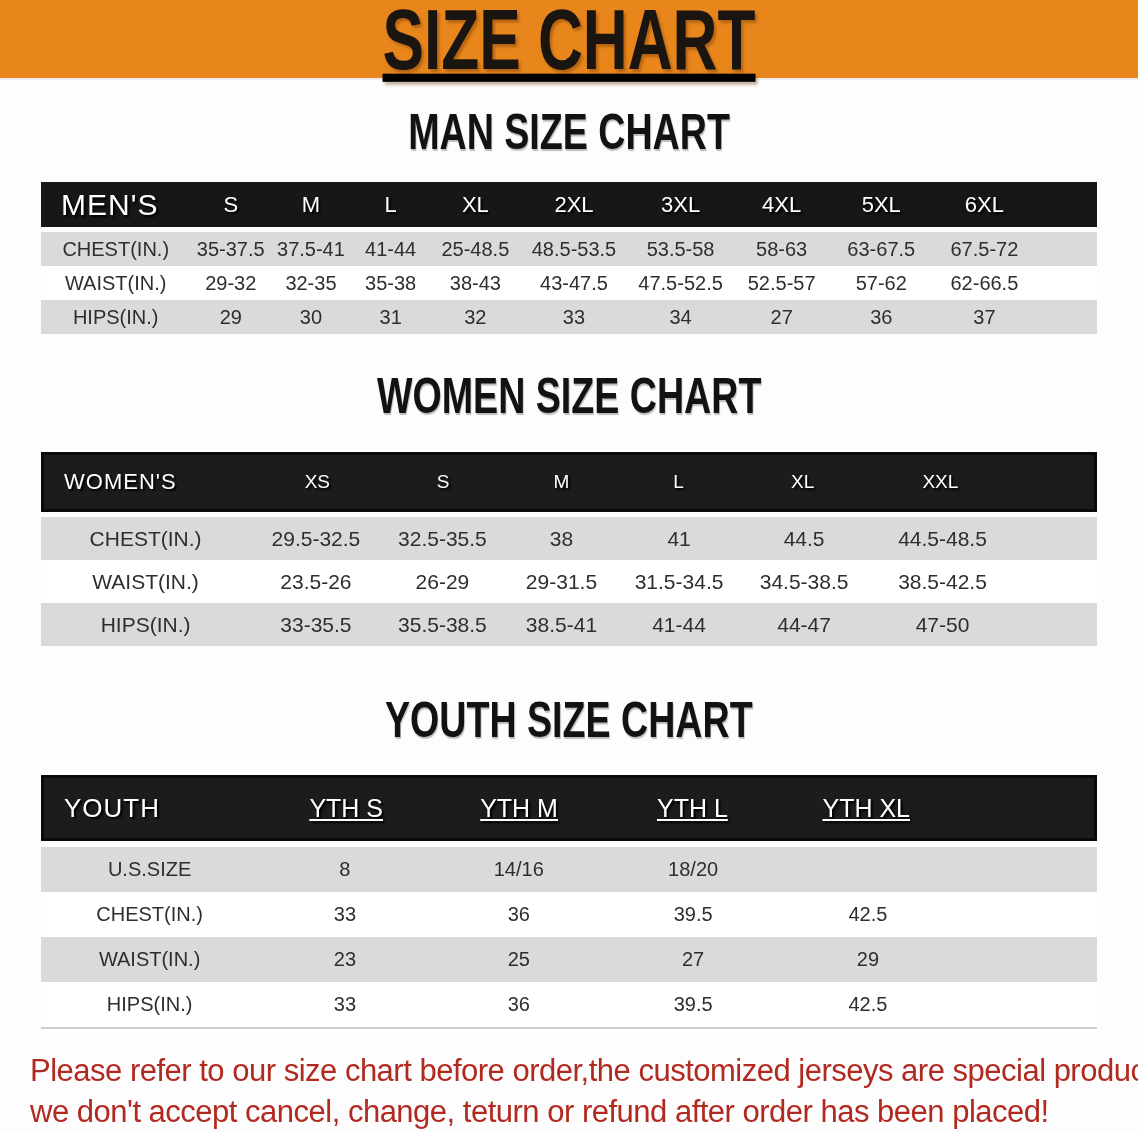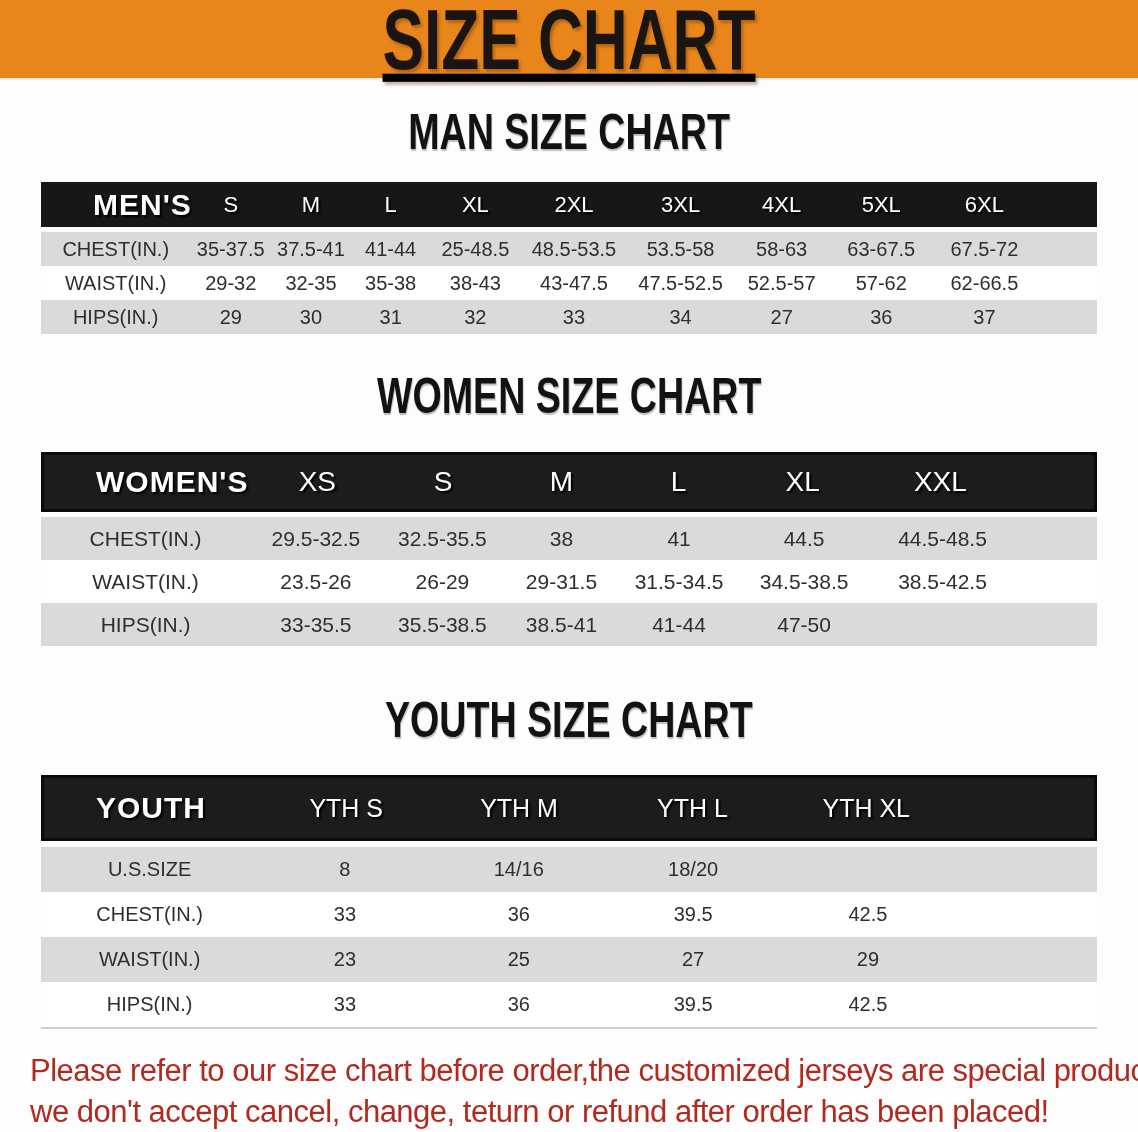--- a/index.html
+++ b/index.html
@@ -63,35 +63,34 @@
     align-items: center;
     justify-content: center;
     color: #2e2e2e;
     white-space: nowrap;
   }
 
   .thead { background: #171717; color: #fff; }
   .thead .cell { color: #fff; text-shadow: 2px 2px 2px #000; }
   .thead .label-cell {
     justify-content: flex-start;
-    padding-left: 26px;
-    font-weight: bold;
+    padding-left: 20px;
+    font-weight: normal;
     letter-spacing: 1px;
-    margin-left: 26px;
   }
   .men-table .thead   { height: 45px; margin-bottom: 5px; }
   .women-table .thead { height: 60px; margin-bottom: 5px; background: #1c1c1c; border: 3px solid #0a0a0a; }
   .youth-table .thead { height: 66px; margin-bottom: 6px; background: #1c1c1c; border: 3px solid #0a0a0a; }
 
   .men-table .thead .label-cell   { font-size: 30px; }
   .men-table .thead .size-cell    { font-size: 22px; }
-  .women-table .thead .label-cell { font-size: 30px; }
-  .women-table .thead .size-cell  { font-size: 28px; }
-  .youth-table .thead .label-cell { font-size: 30px; }
-  .youth-table .thead .size-cell  { font-size: 25px; }
+  .women-table .thead .label-cell { font-size: 22px; }
+  .women-table .thead .size-cell  { font-size: 19px; }
+  .youth-table .thead .label-cell { font-size: 26px; }
+  .youth-table .thead .size-cell  { font-size: 25px; text-decoration: underline; }
 
   .men-table .body-row   { height: 34px; font-size: 20px; }
   .women-table .body-row { height: 43px; font-size: 21px; }
   .youth-table .body-row { height: 45px; font-size: 20px; }
 
   .bg-gray  { background: #DADADA; }
   .bg-white { background: #FFFFFF; }
   .youth-table { border-bottom: 2px solid #cfcfcf; }
 
   
@@ -211,20 +210,21 @@
     <div class="cell">38.5-42.5</div>
     <div class="cell"></div>
   </div>
 
   <div class="trow grid-women body-row bg-gray">
     <div class="cell">HIPS(IN.)</div>
     <div class="cell">33-35.5</div>
     <div class="cell">35.5-38.5</div>
     <div class="cell">38.5-41</div>
     <div class="cell">41-44</div>
+    <div class="cell">44-47</div>
     <div class="cell">47-50</div>
     <div class="cell"></div>
   </div>
 </div>
 
 <h2 class="section-heading mt-youth-heading">
   <span class="cond">YOUTH SIZE CHART</span>
 </h2>
 
 <div class="size-table youth-table mt-youth-table">

